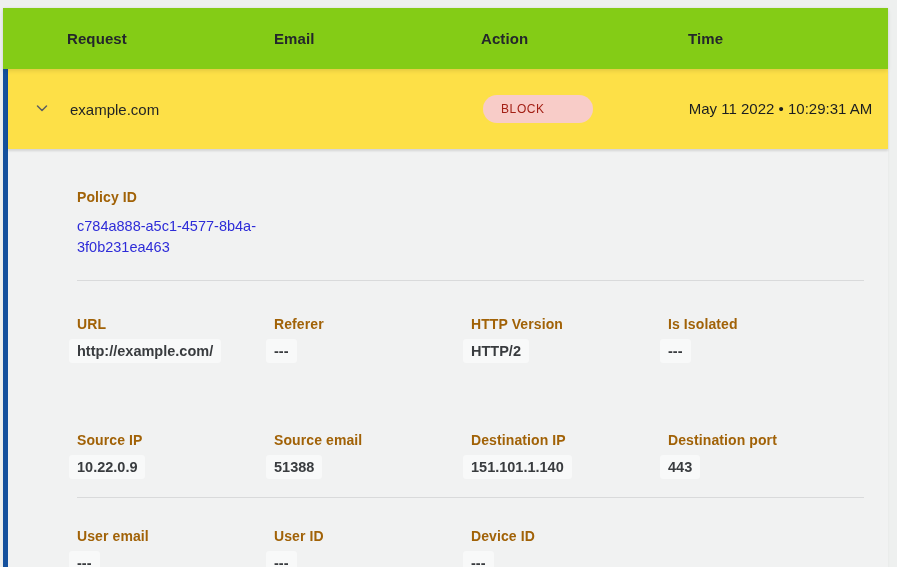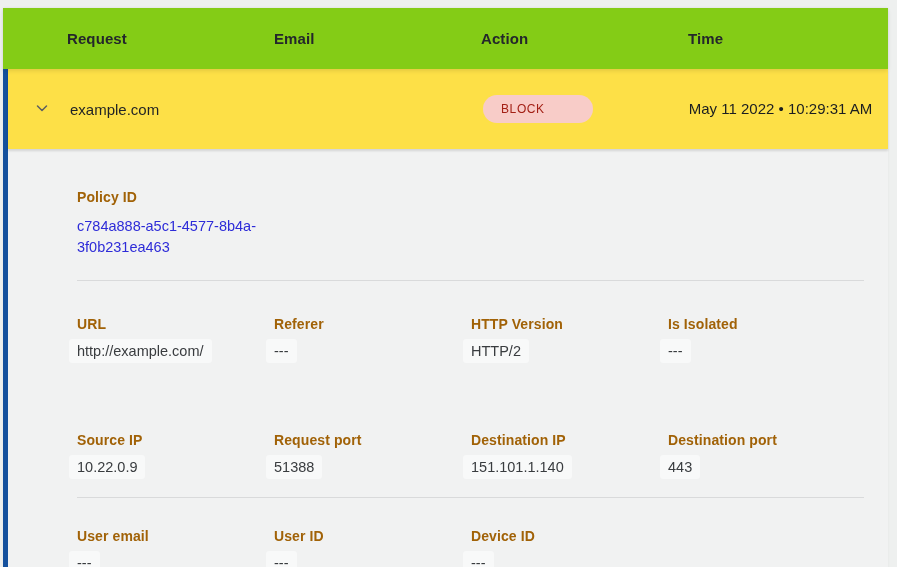--- a/index.html
+++ b/index.html
@@ -97,20 +97,21 @@
     margin-top: 11px;
     font-size: 14.5px;
     color: #393c3f;
   }
   .value-chip {
     display: inline-block;
     background: rgba(255,255,255,0.5);
     border-radius: 3px;
     padding: 4px 8px;
     margin: -4px -8px;
+    font-weight: bold;
   }
   .policy-link {
     display: inline-block;
     width: 205px;
     font-size: 14.5px;
     line-height: 21px;
     color: #2d2bd8;
     text-decoration: none;
     word-wrap: break-word;
   }
@@ -202,21 +203,21 @@
 </div>
       <div class="field-grid" style="margin-top:0;">
   <div class="field">
     <div class="field-label">Source IP</div>
     <div class="field-value">
       <span class="value-chip">10.22.0.9</span>
     </div>
   </div>
 
   <div class="field">
-    <div class="field-label">Request port</div>
+    <div class="field-label">Source email</div>
     <div class="field-value">
       <span class="value-chip">51388</span>
     </div>
   </div>
 
   <div class="field">
     <div class="field-label">Destination IP</div>
     <div class="field-value">
       <span class="value-chip">151.101.1.140</span>
     </div>

